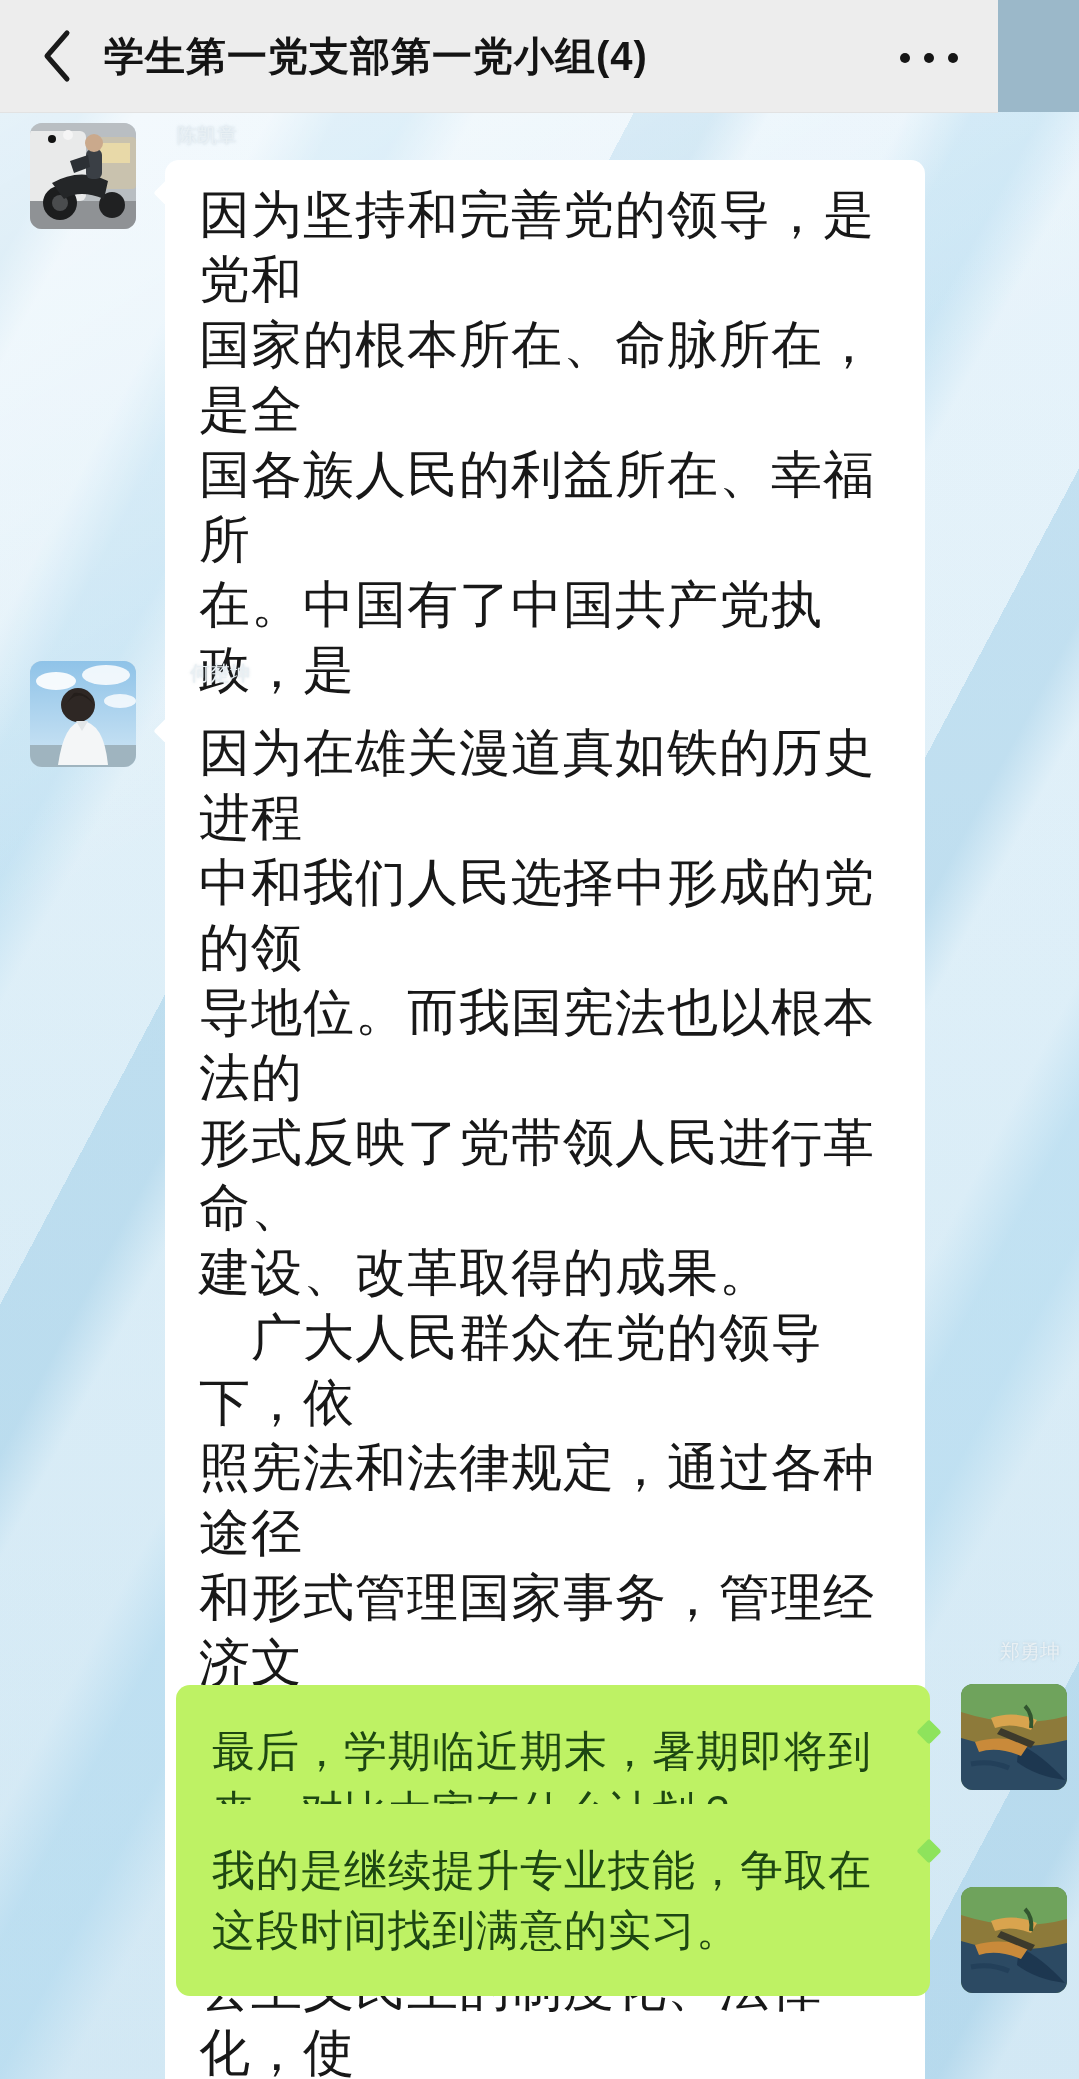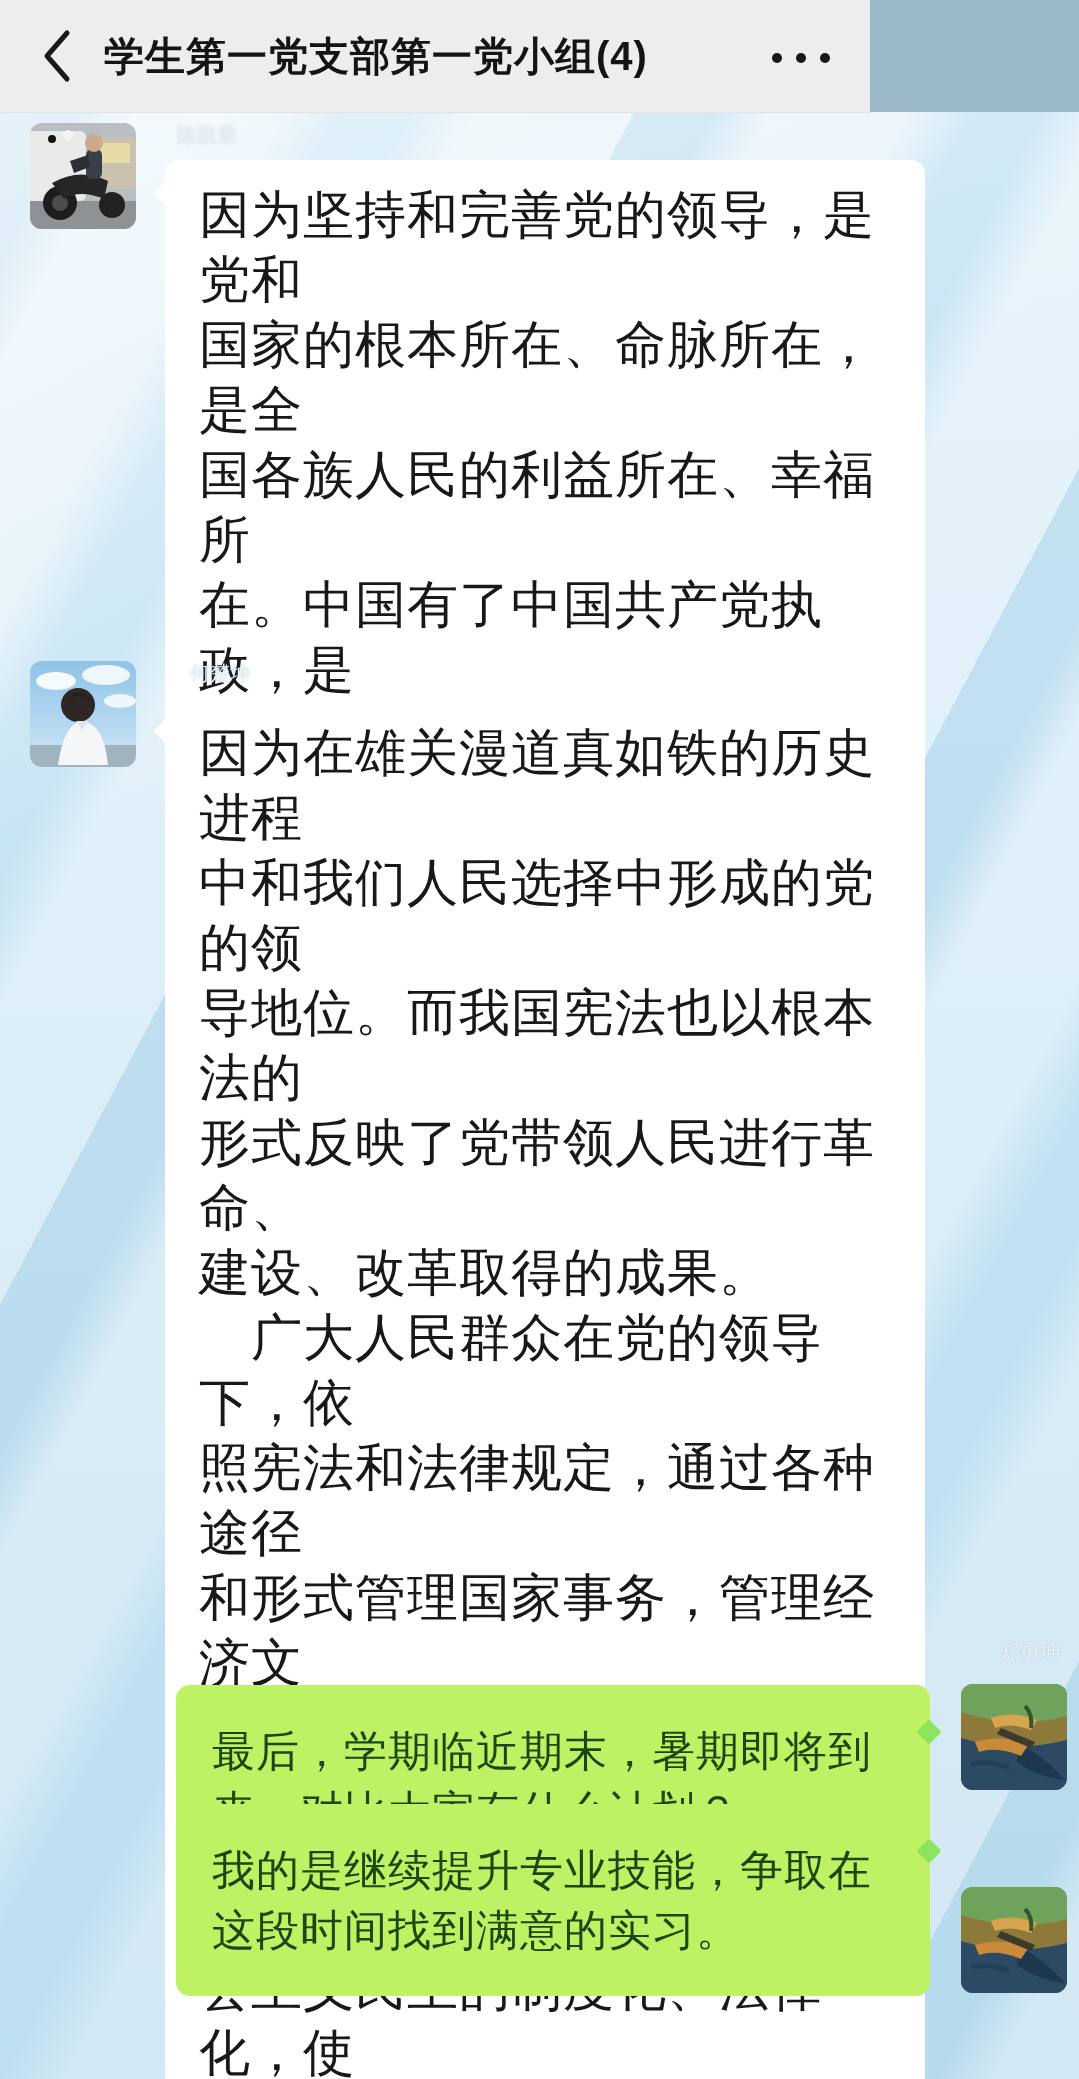--- a/index.html
+++ b/index.html
@@ -6,21 +6,21 @@
   .screen{
     position:relative;
     width:1079px;height:2079px;
     margin:0 auto;
     overflow:hidden;
     font-family:"Liberation Sans","DejaVu Sans",sans-serif;
     -webkit-font-smoothing:antialiased;
   }
   
   .header{
-    position:absolute;left:0;top:0;width:870px;height:112px;
+    position:absolute;left:0;top:0;width:998px;height:112px;
     background:#ededed;border-bottom:1px solid #e2e2e2;
     z-index:5;
   }
   .back-btn{
     position:absolute;left:34px;top:26px;width:44px;height:60px;
     display:flex;align-items:center;justify-content:center;cursor:pointer;
   }
   .back-btn svg{display:block;}
   .header-title{
     position:absolute;left:104px;top:0;height:112px;

